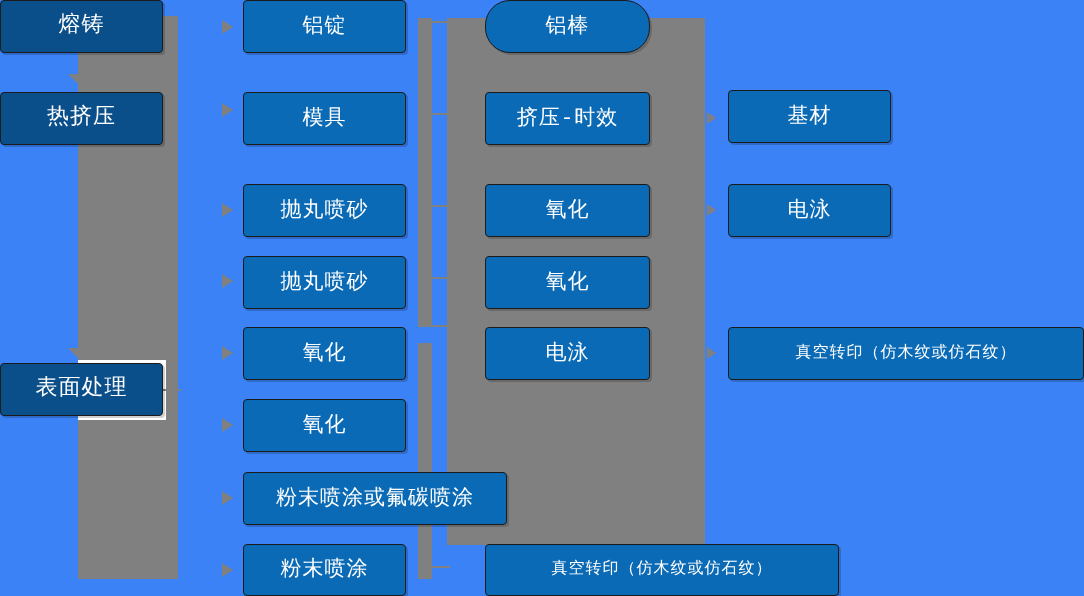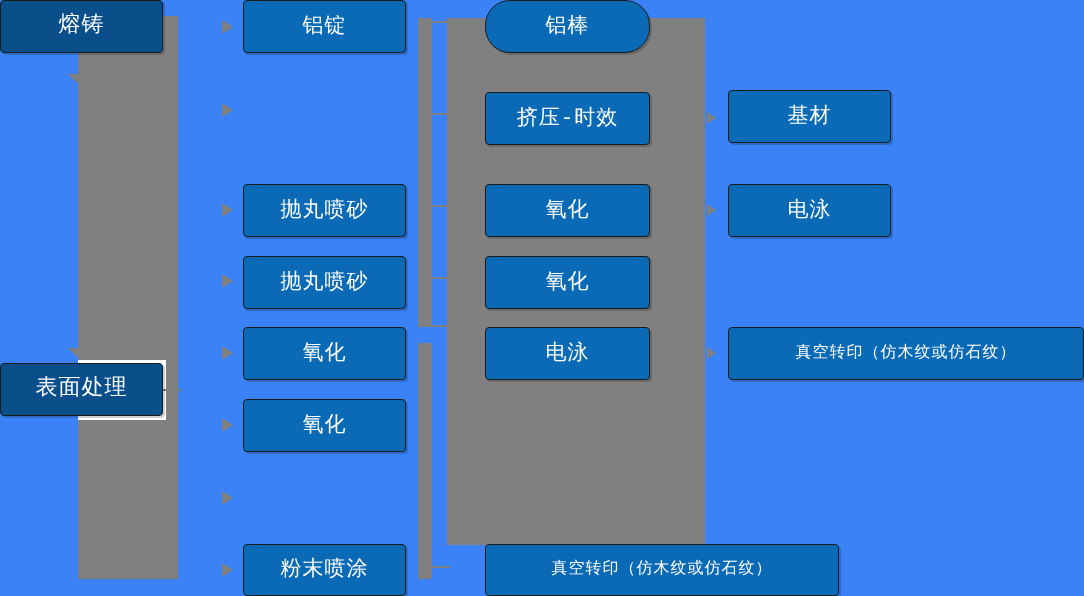--- a/index.html
+++ b/index.html
@@ -103,38 +103,47 @@
 
   <div class="gray" style="left:447px;top:18px;width:258px;height:527px;"></div>
 
   <div class="arrow-sm" style="left:707px;top:112px;"></div>
   <div class="arrow-sm" style="left:707px;top:204px;"></div>
   <div class="arrow-sm" style="left:707px;top:347px;"></div>
 
   <div class="box dark fs-lg" style="left:0px;top:0px;width:163px;height:53px;">
     <span class="txt">熔铸</span>
   </div>
+  <div class="box dark fs-lg" style="left:0px;top:92px;width:163px;height:53px;">
+    <span class="txt">热挤压</span>
+  </div>
   <div class="box dark fs-lg" style="left:0px;top:363px;width:163px;height:53px;">
     <span class="txt">表面处理</span>
   </div>
 
   <div class="box mid fs-md" style="left:243px;top:0px;width:163px;height:53px;">
     <span class="txt">铝锭</span>
+  </div>
+  <div class="box mid fs-md" style="left:243px;top:92px;width:163px;height:53px;">
+    <span class="txt">模具</span>
   </div>
   <div class="box mid fs-md" style="left:243px;top:184px;width:163px;height:53px;">
     <span class="txt">抛丸喷砂</span>
   </div>
   <div class="box mid fs-md" style="left:243px;top:256px;width:163px;height:53px;">
     <span class="txt">抛丸喷砂</span>
   </div>
   <div class="box mid fs-md" style="left:243px;top:327px;width:163px;height:53px;">
     <span class="txt">氧化</span>
   </div>
   <div class="box mid fs-md" style="left:243px;top:399px;width:163px;height:53px;">
     <span class="txt">氧化</span>
+  </div>
+  <div class="box mid fs-md" style="left:243px;top:472px;width:264px;height:53px;">
+    <span class="txt">粉末喷涂或氟碳喷涂</span>
   </div>
   <div class="box mid fs-md" style="left:243px;top:544px;width:163px;height:52px;">
     <span class="txt">粉末喷涂</span>
   </div>
 
   <div class="box mid fs-md" style="left:485px;top:0px;width:165px;height:53px;border-radius:25px;">
     <span class="txt">铝棒</span>
   </div>
   <div class="box mid fs-md" style="left:485px;top:92px;width:165px;height:53px;">
     <span class="txt">挤压-时效</span>

